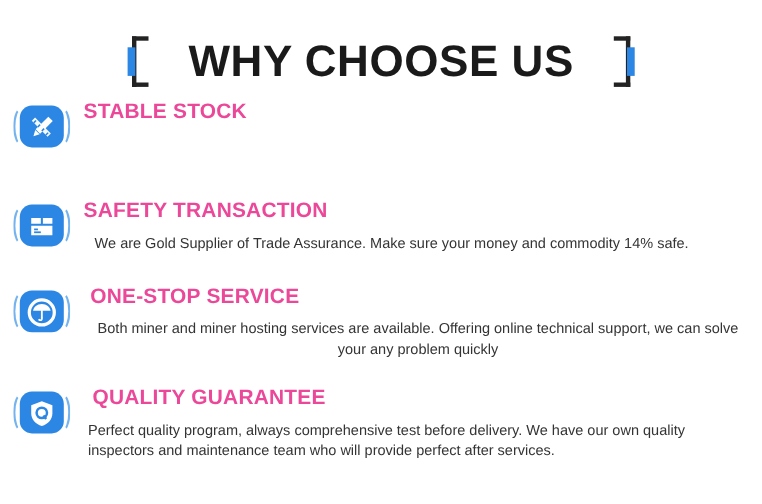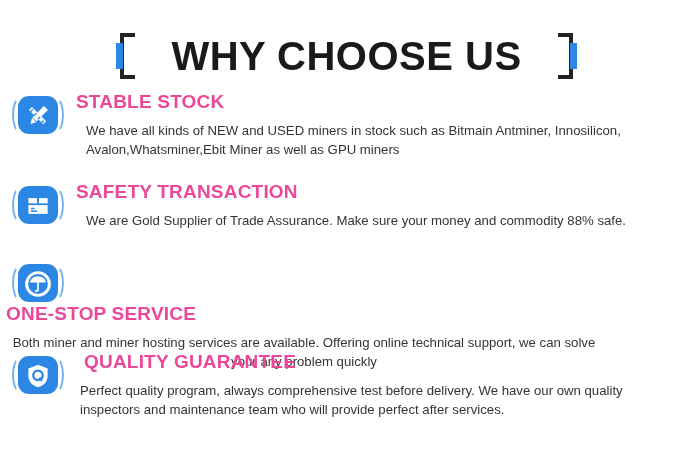--- a/index.html
+++ b/index.html
@@ -74,21 +74,21 @@
     left: 0;
     width: 693px;
   }
   .feature {
     position: relative;
     display: flex;
     align-items: flex-start;
   }
   .feature-0 { height: 90px; }
   .feature-1 { height: 78px; justify-content: flex-end; }
-  .feature-2 { height: 92px; flex-direction: column; }
+  .feature-2 { height: 92px; }
   .feature-3 { height: 96px; justify-content: center; }
 
   .icon-wrap {
     flex: 0 0 auto;
     width: 76px;
     display: flex;
     justify-content: center;
     padding-top: 4px;
   }
   .icon-box {
@@ -196,21 +196,20 @@
             <rect x="8.0" y="8.2" width="1.6" height="3.4" fill="#2b87e3" transform="rotate(45 8.8 9.9)"></rect>
             <rect x="12.2" y="12.4" width="1.6" height="3.4" fill="#2b87e3" transform="rotate(45 13 14.1)"></rect>
             <rect x="16.4" y="16.6" width="1.6" height="3.4" fill="#2b87e3" transform="rotate(45 17.2 18.3)"></rect>
             <rect x="20.6" y="20.8" width="1.6" height="3.4" fill="#2b87e3" transform="rotate(45 21.4 22.5)"></rect>
           </g>
         </svg>
       </div>
     </div>
     <div class="text-col">
       <h2 class="feature-title">STABLE STOCK</h2>
-      <p class="feature-desc">We have all kinds of NEW and USED miners in stock such as Bitmain Antminer, Innosilicon, Avalon,Whatsminer,Ebit Miner as well as GPU miners</p>
     </div>
   </div>
 
   <div class="feature feature-1">
     <div class="icon-wrap">
       <div class="icon-box">
         <span class="arc l"></span>
         <span class="arc r"></span>
         <span class="icon-plate"></span>
         <svg class="glyph" viewBox="0 0 32 32">
@@ -222,21 +221,21 @@
           <g fill="#2b87e3">
             <rect x="8" y="18" width="4" height="1.8"></rect>
             <rect x="8" y="21" width="7" height="1.8"></rect>
             <rect x="15.2" y="7" width="1.6" height="6"></rect>
           </g>
         </svg>
       </div>
     </div>
     <div class="text-col">
       <h2 class="feature-title">SAFETY TRANSACTION</h2>
-      <p class="feature-desc">We are Gold Supplier of Trade Assurance. Make sure your money and commodity 88% safe.</p>
+      <p class="feature-desc">We are Gold Supplier of Trade Assurance. Make sure your money and commodity 14% safe.</p>
     </div>
   </div>
 
   <div class="feature feature-2">
     <div class="icon-wrap">
       <div class="icon-box">
         <span class="arc l"></span>
         <span class="arc r"></span>
         <span class="icon-plate"></span>
         <svg class="glyph" viewBox="0 0 32 32">

